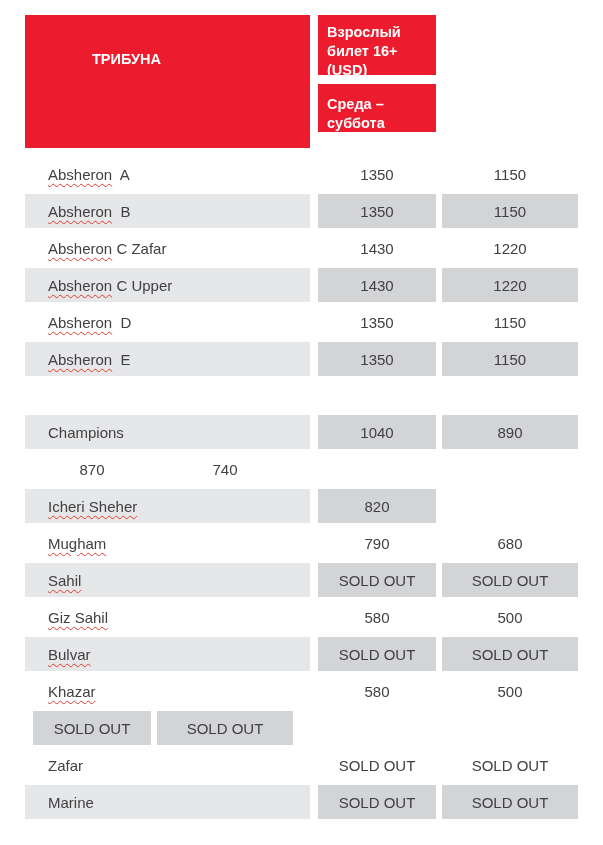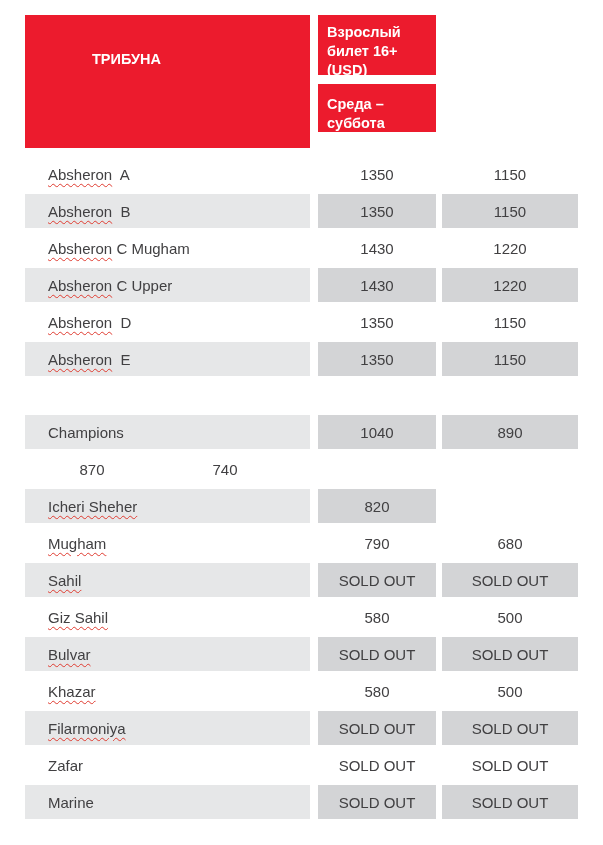--- a/index.html
+++ b/index.html
@@ -103,21 +103,21 @@
             <span class="mark">Absheron</span>
             <span class="plain">  B</span>
           </div>
         <div class="cell val adult">1350</div>
         <div class="cell val child">1150</div>
       </div>
 
       <div class="row">
         <div class="cell name">
             <span class="mark">Absheron</span>
-            <span class="plain"> C Mugham</span>
+            <span class="plain"> C Zafar</span>
           </div>
         <div class="cell val adult">1430</div>
         <div class="cell val child">1220</div>
       </div>
 
       <div class="row striped">
         <div class="cell name">
             <span class="mark">Absheron</span>
             <span class="plain"> C Upper</span>
           </div>
@@ -206,24 +206,20 @@
       <div class="row">
         <div class="cell name">
             <span class="mark">Khazar</span>
             <span class="plain"></span>
           </div>
         <div class="cell val adult">580</div>
         <div class="cell val child">500</div>
       </div>
 
       <div class="row striped">
-        <div class="cell name">
-            <span class="mark">Filarmoniya</span>
-            <span class="plain"></span>
-          </div>
         <div class="cell val adult">SOLD OUT</div>
         <div class="cell val child">SOLD OUT</div>
       </div>
 
       <div class="row">
         <div class="cell name">
             <span class="mark"></span>
             <span class="plain">Zafar</span>
           </div>
         <div class="cell val adult">SOLD OUT</div>

